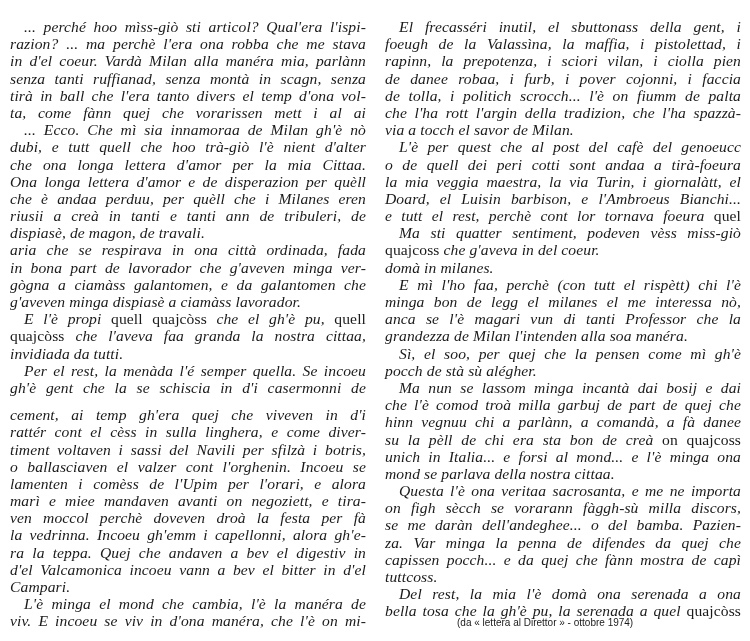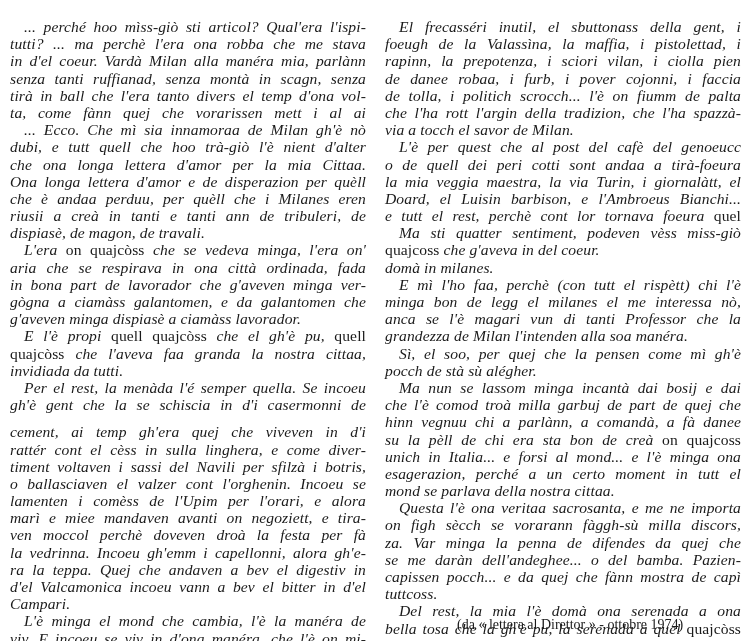--- a/index.html
+++ b/index.html
@@ -18,43 +18,42 @@
       text-align: justify;
       text-align-last: justify;
       letter-spacing: 0.1px;
     }
     .line.last { text-align-last: left; }
     .line.indent { padding-left: 14px; }
     .seg.up { font-style: normal; }
     .gap { height: 10px; }
     .credit {
       position: absolute; left: 457px; top: 606px;
-      font-family: Liberation Serif, serif;
-      font-size: 14px; font-style: normal; white-space: nowrap;
+      font-family: Liberation Sans, sans-serif;
+      font-size: 10px; font-style: normal; white-space: nowrap;
     }
   </style>
 </head>
 <body>
 
 <div class="page">
   <div class="col col-left">
       <div class="line indent"><span class="seg">... perché hoo mìss-giò sti articol? Qual'era l'ispi-</span></div>
-      <div class="line"><span class="seg">tutti? ... ma perchè l'era ona robba che me stava</span></div>
+      <div class="line"><span class="seg">razion? ... ma perchè l'era ona robba che me stava</span></div>
       <div class="line"><span class="seg">in d'el coeur. Vardà Milan alla manéra mia, parlànn</span></div>
       <div class="line"><span class="seg">senza tanti ruffianad, senza montà in scagn, senza</span></div>
       <div class="line"><span class="seg">tirà in ball che l'era tanto divers el temp d'ona vol-</span></div>
       <div class="line"><span class="seg">ta, come fànn quej che vorarissen mett i al ai</span></div>
       <div class="line indent"><span class="seg">... Ecco. Che mì sia innamoraa de Milan gh'è nò</span></div>
       <div class="line"><span class="seg">dubi, e tutt quell che hoo trà-giò l'è nient d'alter</span></div>
       <div class="line"><span class="seg">che ona longa lettera d'amor per la mia Cittaa.</span></div>
       <div class="line"><span class="seg">Ona longa lettera d'amor e de disperazion per quèll</span></div>
       <div class="line"><span class="seg">che è andaa perduu, per quèll che i Milanes eren</span></div>
       <div class="line"><span class="seg">riusii a creà in tanti e tanti ann de tribuleri, de</span></div>
       <div class="line last"><span class="seg">dispiasè, de magon, de travali.</span></div>
-      <div class="line indent"><span class="seg">L'era </span><span class="seg up">on quajcòss</span><span class="seg"> che se vedeva minga, l'era on'</span></div>
       <div class="line"><span class="seg">aria che se respirava in ona città ordinada, fada</span></div>
       <div class="line"><span class="seg">in bona part de lavorador che g'aveven minga ver-</span></div>
       <div class="line"><span class="seg">gògna a ciamàss galantomen, e da galantomen che</span></div>
       <div class="line last"><span class="seg">g'aveven minga dispiasè a ciamàss lavorador.</span></div>
       <div class="line indent"><span class="seg">E l'è propi </span><span class="seg up">quell quajcòss</span><span class="seg"> che el gh'è pu, </span><span class="seg up">quell</span></div>
       <div class="line"><span class="seg up">quajcòss</span><span class="seg"> che l'aveva faa granda la nostra cittaa,</span></div>
       <div class="line last"><span class="seg">invidiada da tutti.</span></div>
       <div class="line indent"><span class="seg">Per el rest, la menàda l'é semper quella. Se incoeu</span></div>
       <div class="line"><span class="seg">gh'è gent che la se schiscia in d'i casermonni de</span></div>
       <div class="gap"></div>
@@ -92,25 +91,24 @@
       <div class="line"><span class="seg">minga bon de legg el milanes el me interessa nò,</span></div>
       <div class="line"><span class="seg">anca se l'è magari vun di tanti Professor che la</span></div>
       <div class="line last"><span class="seg">grandezza de Milan l'intenden alla soa manéra.</span></div>
       <div class="line indent"><span class="seg">Sì, el soo, per quej che la pensen come mì gh'è</span></div>
       <div class="line last"><span class="seg">pocch de stà sù alégher.</span></div>
       <div class="line indent"><span class="seg">Ma nun se lassom minga incantà dai bosij e dai</span></div>
       <div class="line"><span class="seg">che l'è comod troà milla garbuj de part de quej che</span></div>
       <div class="line"><span class="seg">hinn vegnuu chi a parlànn, a comandà, a fà danee</span></div>
       <div class="line"><span class="seg">su la pèll de chi era sta bon de creà </span><span class="seg up">on quajcoss</span></div>
       <div class="line"><span class="seg">unich in Italia... e forsi al mond... e l'è minga ona</span></div>
-      <div class="line"><span class="seg">esagerazion, perché a un certo moment in tutt el</span></div>
       <div class="line last"><span class="seg">mond se parlava della nostra cittaa.</span></div>
       <div class="line indent"><span class="seg">Questa l'è ona veritaa sacrosanta, e me ne importa</span></div>
       <div class="line"><span class="seg">on figh sècch se vorarann fàggh-sù milla discors,</span></div>
+      <div class="line"><span class="seg">se me daràn dell'andeghee... o del bamba. Pazien-</span></div>
       <div class="line"><span class="seg">za. Var minga la penna de difendes da quej che</span></div>
-      <div class="line"><span class="seg">se me daràn dell'andeghee... o del bamba. Pazien-</span></div>
       <div class="line"><span class="seg">capissen pocch... e da quej che fànn mostra de capì</span></div>
       <div class="line last"><span class="seg">tuttcoss.</span></div>
       <div class="line indent"><span class="seg">Del rest, la mia l'è domà ona serenada a ona</span></div>
       <div class="line"><span class="seg">bella tosa che la gh'è pu, la serenada a quel </span><span class="seg up">quajcòss</span></div>
     </div>
   <div class="credit">(da « lettera al Direttor » - ottobre 1974)</div>
 </div>
 
 </body></html>

